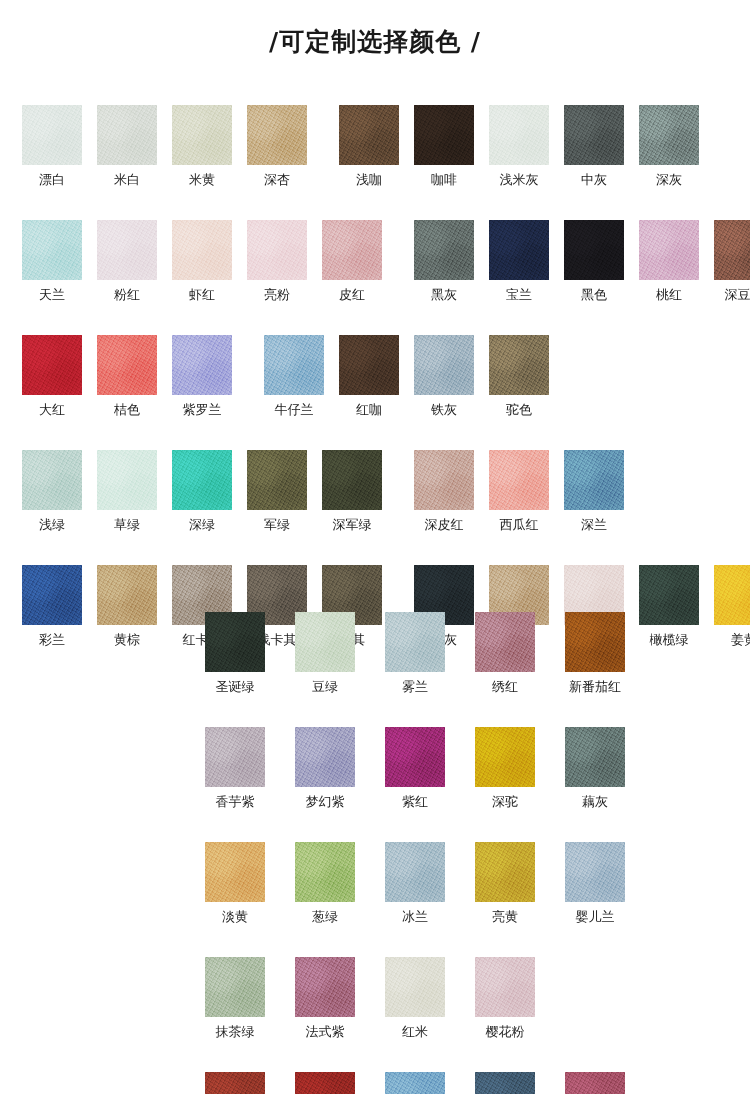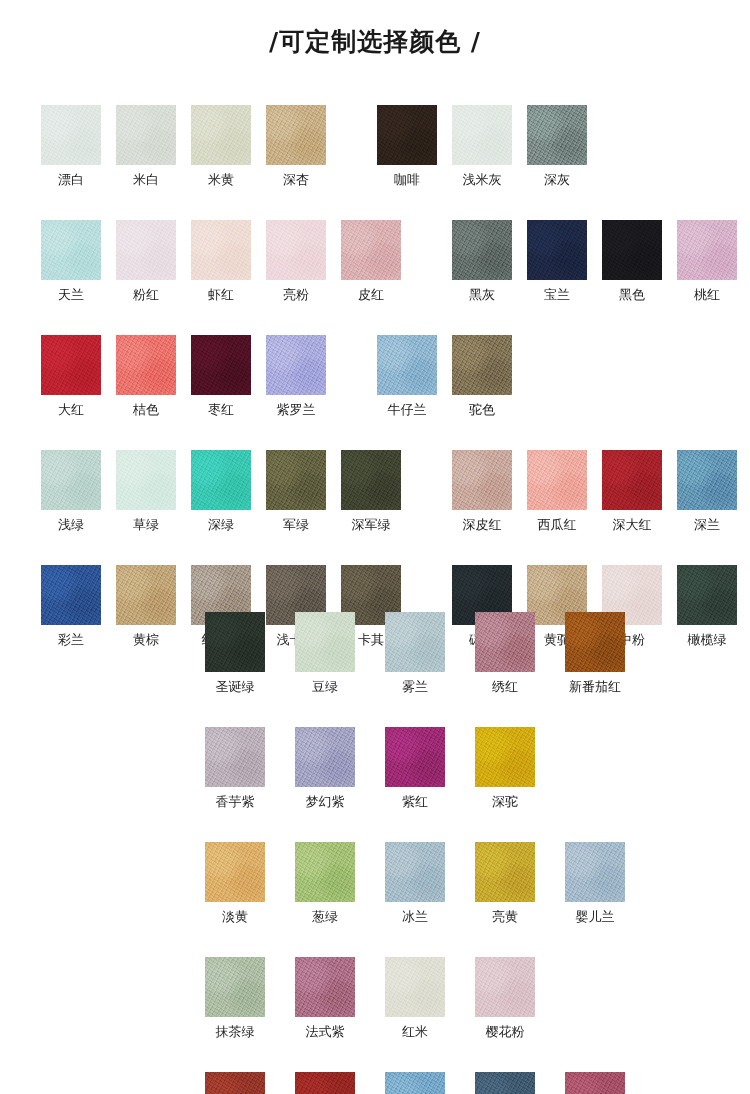--- a/index.html
+++ b/index.html
@@ -38,21 +38,20 @@
     gap: 32px;
   }
   .grid-row {
     display: flex;
     flex-direction: row;
     align-items: flex-start;
   }
   .block {
     display: flex;
     flex-direction: row;
-    margin-left: 19px;
   }
   .block.left  { margin-right: 32px; }
 
   .swatch-cell {
     width: 60px;
     margin-right: 15px;
     display: flex;
     flex-direction: column;
     align-items: center;
   }
@@ -122,28 +121,36 @@
           <div class="chip" style="background-color: rgb(213, 215, 194);"></div>
           <div class="chip-label">米黄</div>
         </div>
         <div class="swatch-cell">
           <div class="chip" style="background-color: rgb(195, 168, 124);"></div>
           <div class="chip-label">深杏</div>
         </div>
       </div>
       <div class="block right">
         <div class="swatch-cell">
+          <div class="chip" style="background-color: rgb(93, 70, 50);"></div>
+          <div class="chip-label">浅咖</div>
+        </div>
+        <div class="swatch-cell">
           <div class="chip" style="background-color: rgb(43, 32, 25);"></div>
           <div class="chip-label">咖啡</div>
         </div>
         <div class="swatch-cell">
           <div class="chip" style="background-color: rgb(223, 230, 224);"></div>
           <div class="chip-label">浅米灰</div>
         </div>
         <div class="swatch-cell">
+          <div class="chip" style="background-color: rgb(74, 81, 80);"></div>
+          <div class="chip-label">中灰</div>
+        </div>
+        <div class="swatch-cell">
           <div class="chip" style="background-color: rgb(113, 128, 125);"></div>
           <div class="chip-label">深灰</div>
         </div>
       </div>
     </div>
     <div class="grid-row">
       <div class="block left">
         <div class="swatch-cell">
           <div class="chip" style="background-color: rgb(180, 219, 219);"></div>
           <div class="chip-label">天兰</div>
@@ -192,34 +199,38 @@
       <div class="block left">
         <div class="swatch-cell">
           <div class="chip" style="background-color: rgb(184, 31, 44);"></div>
           <div class="chip-label">大红</div>
         </div>
         <div class="swatch-cell">
           <div class="chip" style="background-color: rgb(232, 106, 100);"></div>
           <div class="chip-label">桔色</div>
         </div>
         <div class="swatch-cell">
-          <div class="chip" style="background-color: rgb(74, 16, 34);"></div>
-          <div class="chip-label">枣红</div>
-        </div>
-        <div class="swatch-cell">
           <div class="chip" style="background-color: rgb(162, 164, 218);"></div>
           <div class="chip-label">紫罗兰</div>
         </div>
       </div>
       <div class="block right">
         <div class="swatch-cell">
           <div class="chip" style="background-color: rgb(134, 176, 204);"></div>
           <div class="chip-label">牛仔兰</div>
         </div>
         <div class="swatch-cell">
+          <div class="chip" style="background-color: rgb(70, 51, 38);"></div>
+          <div class="chip-label">红咖</div>
+        </div>
+        <div class="swatch-cell">
+          <div class="chip" style="background-color: rgb(154, 175, 189);"></div>
+          <div class="chip-label">铁灰</div>
+        </div>
+        <div class="swatch-cell">
           <div class="chip" style="background-color: rgb(119, 106, 79);"></div>
           <div class="chip-label">驼色</div>
         </div>
       </div>
     </div>
     <div class="grid-row">
       <div class="block left">
         <div class="swatch-cell">
           <div class="chip" style="background-color: rgb(184, 210, 203);"></div>
           <div class="chip-label">浅绿</div>
@@ -244,24 +255,20 @@
       <div class="block right">
         <div class="swatch-cell">
           <div class="chip" style="background-color: rgb(195, 160, 148);"></div>
           <div class="chip-label">深皮红</div>
         </div>
         <div class="swatch-cell">
           <div class="chip" style="background-color: rgb(237, 164, 153);"></div>
           <div class="chip-label">西瓜红</div>
         </div>
         <div class="swatch-cell">
-          <div class="chip" style="background-color: rgb(158, 31, 39);"></div>
-          <div class="chip-label">深大红</div>
-        </div>
-        <div class="swatch-cell">
           <div class="chip" style="background-color: rgb(91, 140, 173);"></div>
           <div class="chip-label">深兰</div>
         </div>
       </div>
     </div>
     <div class="grid-row">
       <div class="block left">
         <div class="swatch-cell">
           <div class="chip" style="background-color: rgb(42, 78, 140);"></div>
           <div class="chip-label">彩兰</div>
@@ -341,20 +348,24 @@
         <div class="chip-label">梦幻紫</div>
       </div>
       <div class="swatch-cell">
         <div class="chip" style="background-color: rgb(148, 39, 106);"></div>
         <div class="chip-label">紫红</div>
       </div>
       <div class="swatch-cell">
         <div class="chip" style="background-color: rgb(205, 163, 16);"></div>
         <div class="chip-label">深驼</div>
       </div>
+      <div class="swatch-cell">
+        <div class="chip" style="background-color: rgb(93, 110, 107);"></div>
+        <div class="chip-label">藕灰</div>
+      </div>
     </div>
     <div class="grid-row">
       <div class="swatch-cell">
         <div class="chip" style="background-color: rgb(217, 168, 97);"></div>
         <div class="chip-label">淡黄</div>
       </div>
       <div class="swatch-cell">
         <div class="chip" style="background-color: rgb(155, 187, 109);"></div>
         <div class="chip-label">葱绿</div>
       </div>

